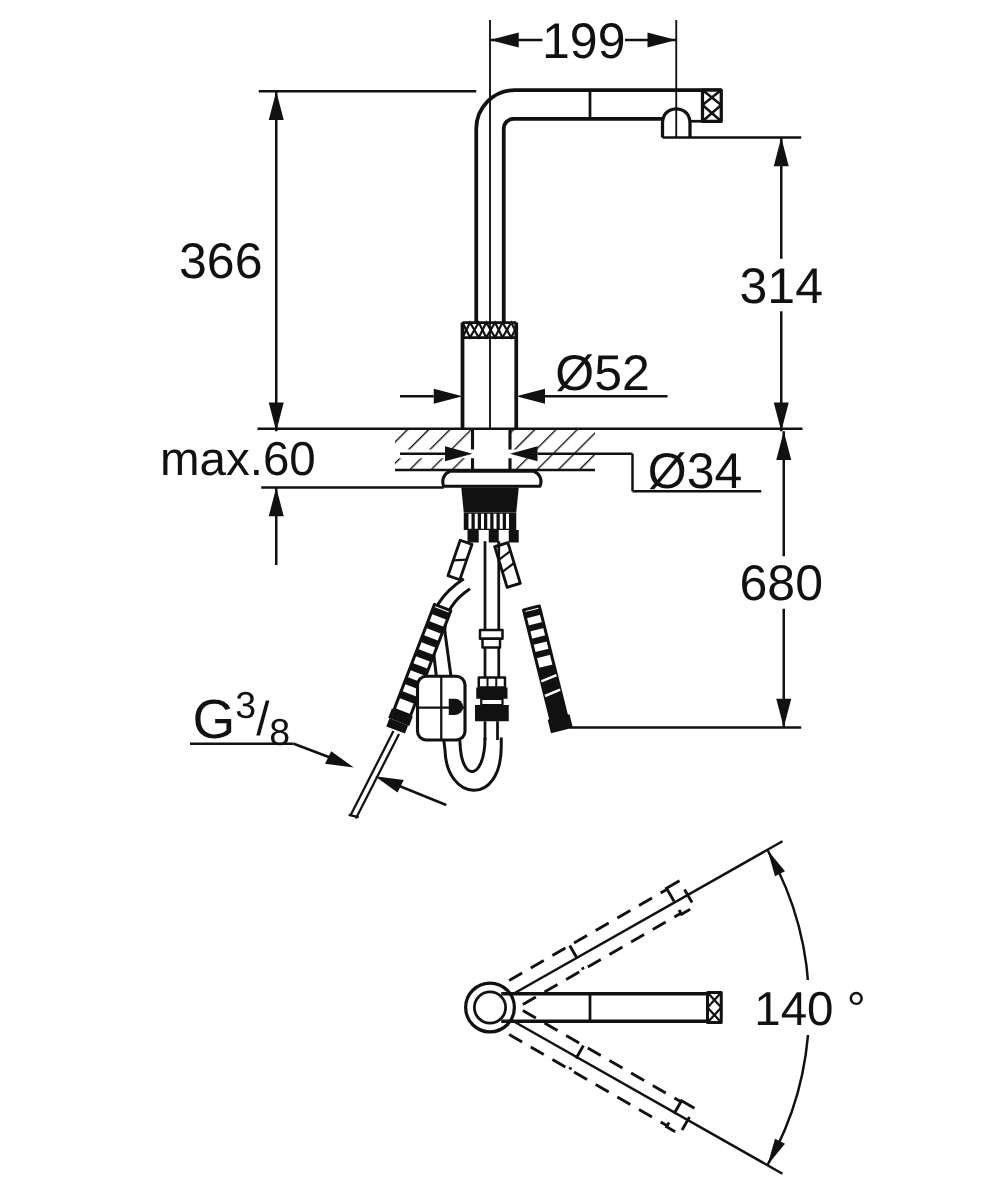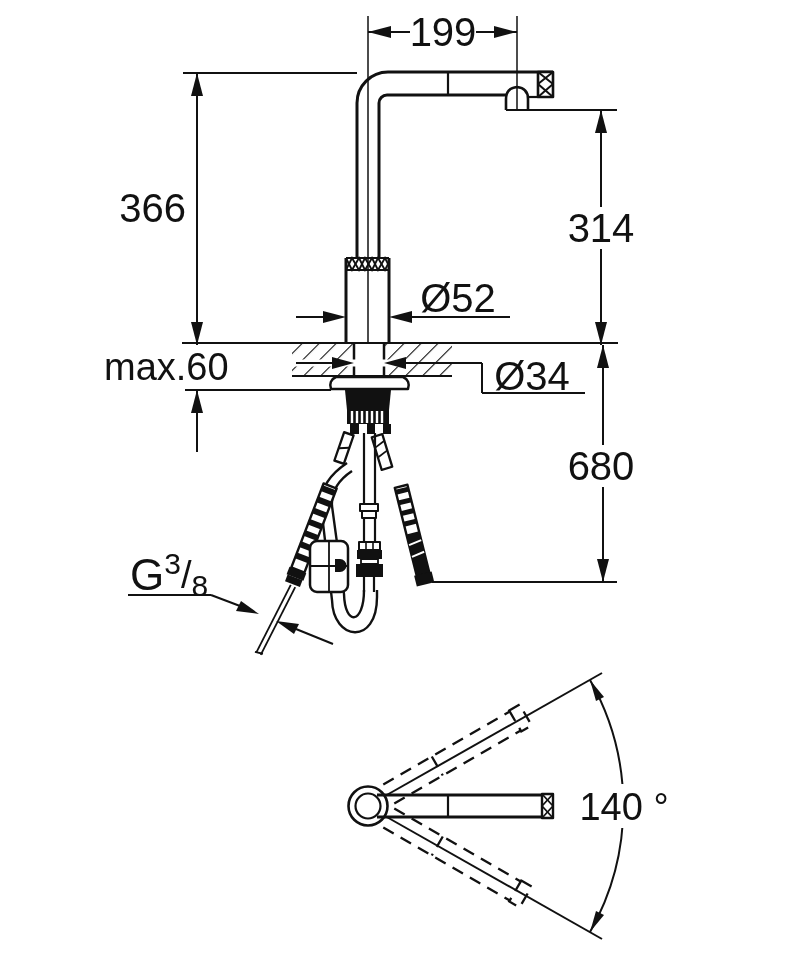--- a/index.html
+++ b/index.html
@@ -1,16 +1,16 @@
 <!DOCTYPE html>
 <html><head>
 <meta charset="utf-8">
 <style>
   html,body{margin:0;padding:0;background:#ffffff;}
-  .stage{width:680px;height:959px;background:#fff;position:relative;}
+  .stage{width:680px;height:959px;background:#fff;position:relative;padding-left:24px;}
   svg{display:block;}
   .lbl{font-family:"Liberation Sans",sans-serif;fill:#111;}
   .ln{stroke:#111;fill:none;}
   .outline{stroke:#111;fill:none;stroke-linejoin:round;}
   .whitefill{fill:#fff;stroke:#111;stroke-linejoin:round;}
   .blk{fill:#111;stroke:none;}
   .arrow{fill:#111;stroke:none;}
   .bg{fill:#fff;stroke:none;}
 </style>
 </head>

